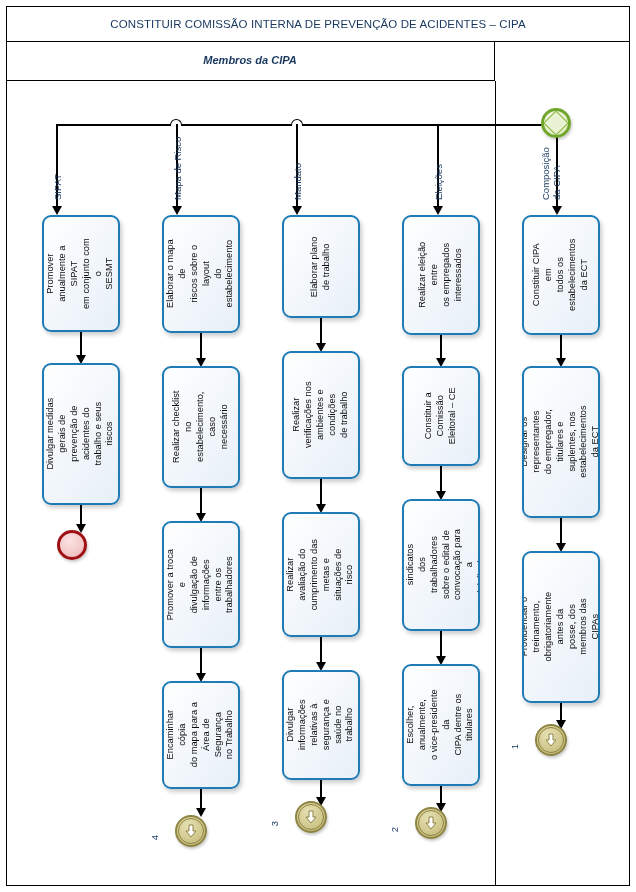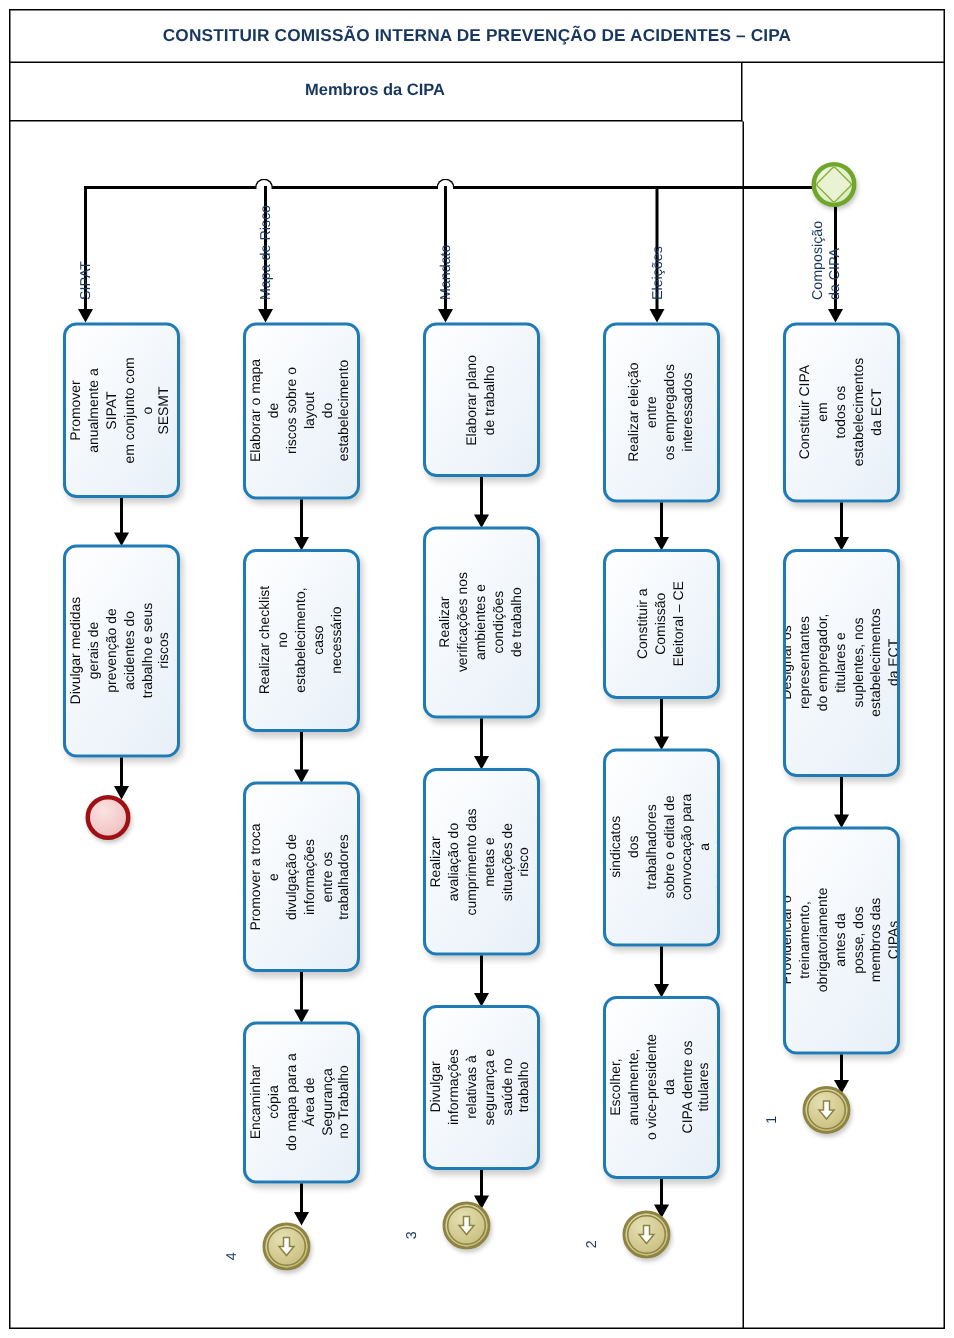--- a/index.html
+++ b/index.html
@@ -20,29 +20,29 @@
     box-sizing:border-box;
   }
   .title-bar{
     position:absolute;left:6px;top:6px;
     width:624px;height:36px;
     border-bottom:1px solid #000;
     box-sizing:border-box;
     display:flex;align-items:center;justify-content:center;
   }
   .title-bar .t{
-    font-size:11.5px;font-weight:bold;color:#17375e;
+    font-size:11.5px;font-weight:normal;color:#17375e;
     letter-spacing:.1px;text-align:center;
   }
   .lane-head-left{
     position:absolute;left:6px;top:42px;
     width:489px;height:39px;
     border-bottom:1px solid #000;border-right:1px solid #000;
     box-sizing:border-box;
-    display:flex;align-items:center;justify-content:center;
+    display:flex;align-items:center;justify-content:center;font-style:italic;
   }
   .lane-head-right{
     position:absolute;left:495px;top:42px;
     width:135px;height:39px;
     border-bottom:1px solid #000;
     box-sizing:border-box;
     display:flex;align-items:center;justify-content:center;
   }
   .lane-head-left .t,.lane-head-right .t{
     font-size:11px;font-weight:bold;color:#17375e;text-align:center;line-height:1.25;

